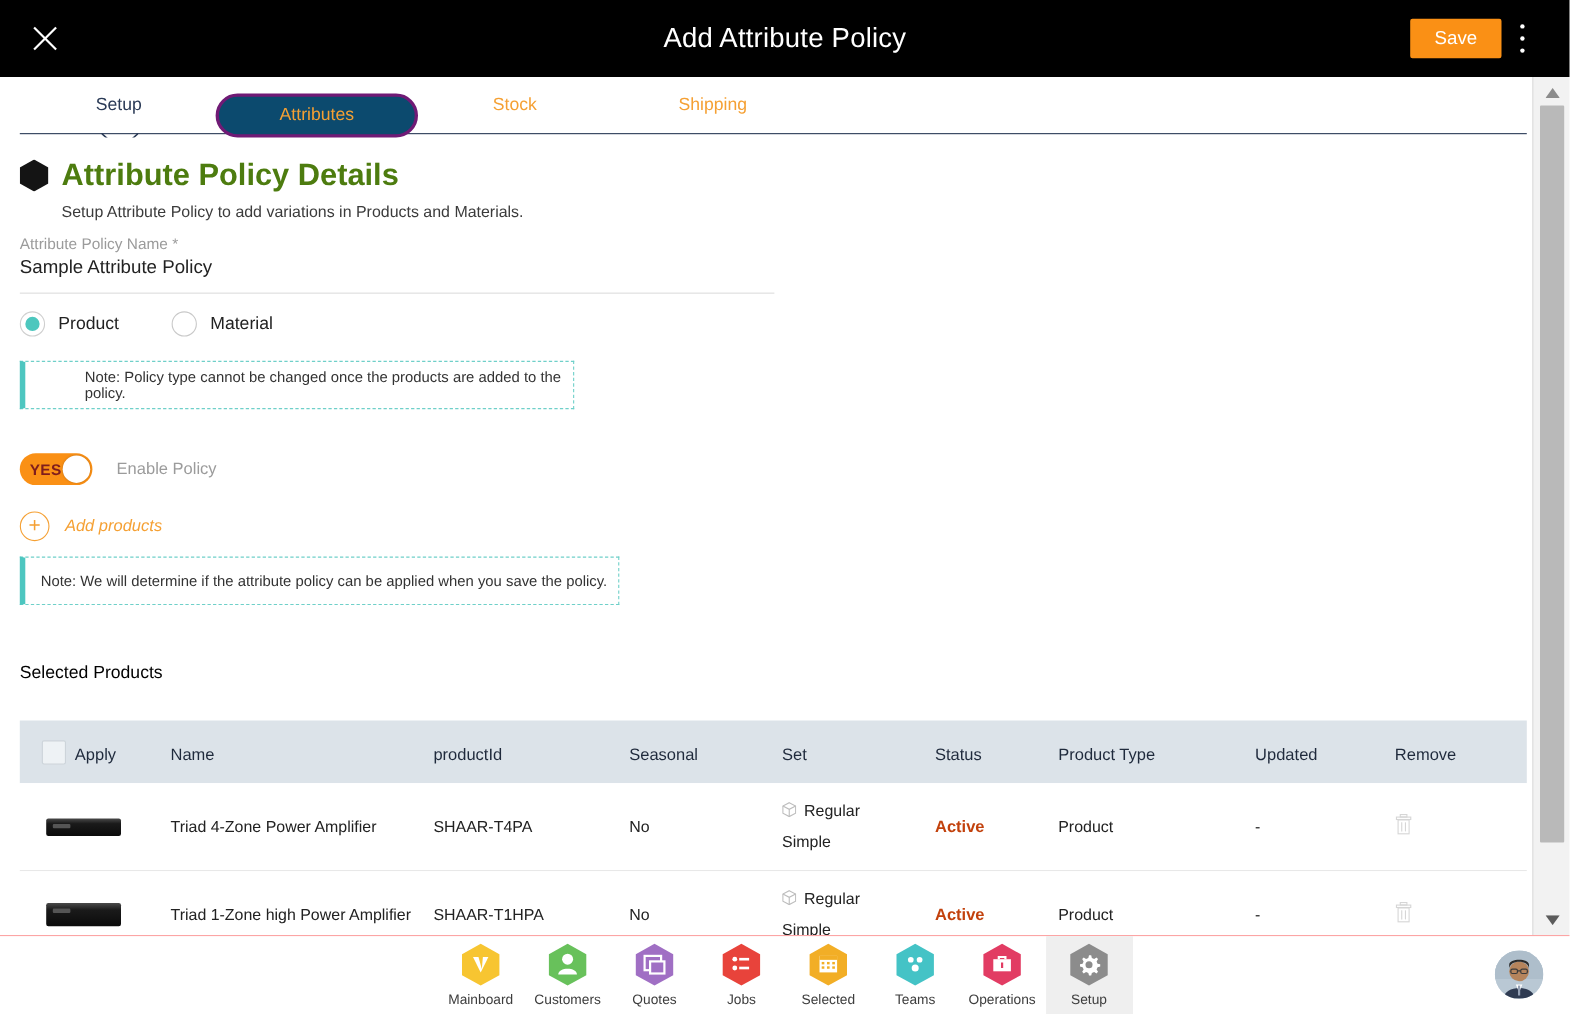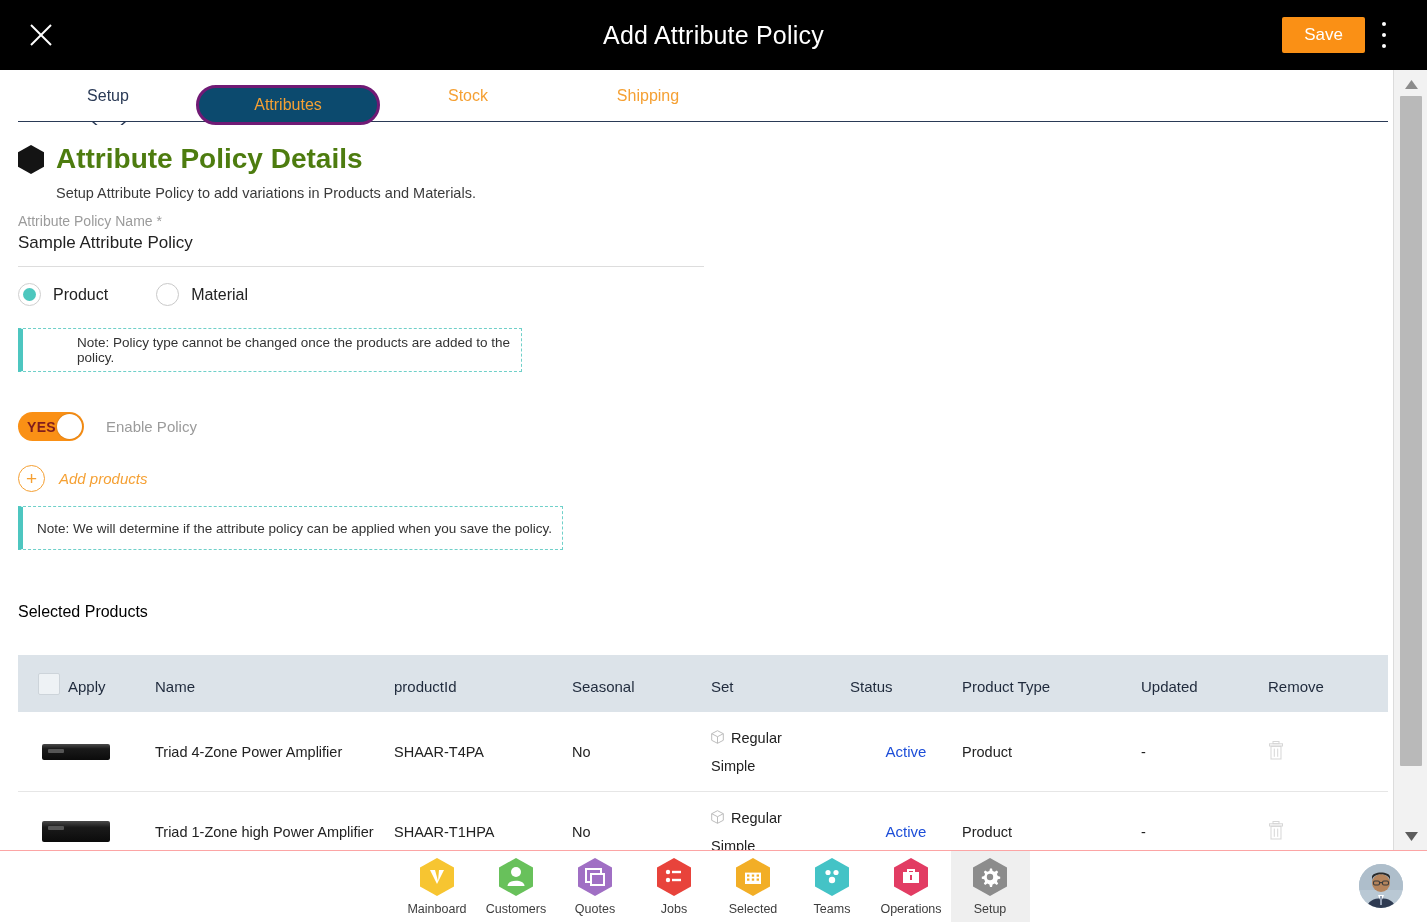--- a/index.html
+++ b/index.html
@@ -256,21 +256,21 @@
   }
   .amp::after {
     content: ""; position: absolute; left: 6px; top: 5px;
     width: 16px; height: 4px; background: #555; border-radius: 1px;
   }
   .amp.tall { height: 21px; }
 
   .set-wrap { display: flex; flex-wrap: wrap; align-items: center; width: 118px; }
   .cube-icon { margin-right: 7px; }
   .set-line2 { width: 100%; margin-top: 11px; }
-  .status-active { color: #1d4ed8; font-weight: normal; font-size: 15px; text-align: center; }
+  .status-active { color: #c2410c; font-weight: bold; font-size: 15px; }
   .trash { cursor: pointer; opacity: .55; }
 
   
   .scrollbar {
     position: absolute; right: 0; top: 70px;
     width: 34px; height: 780px;
     background: #f2f2f2;
     border-left: 1px solid #dcdcdc;
   }
   .sb-arrow {

